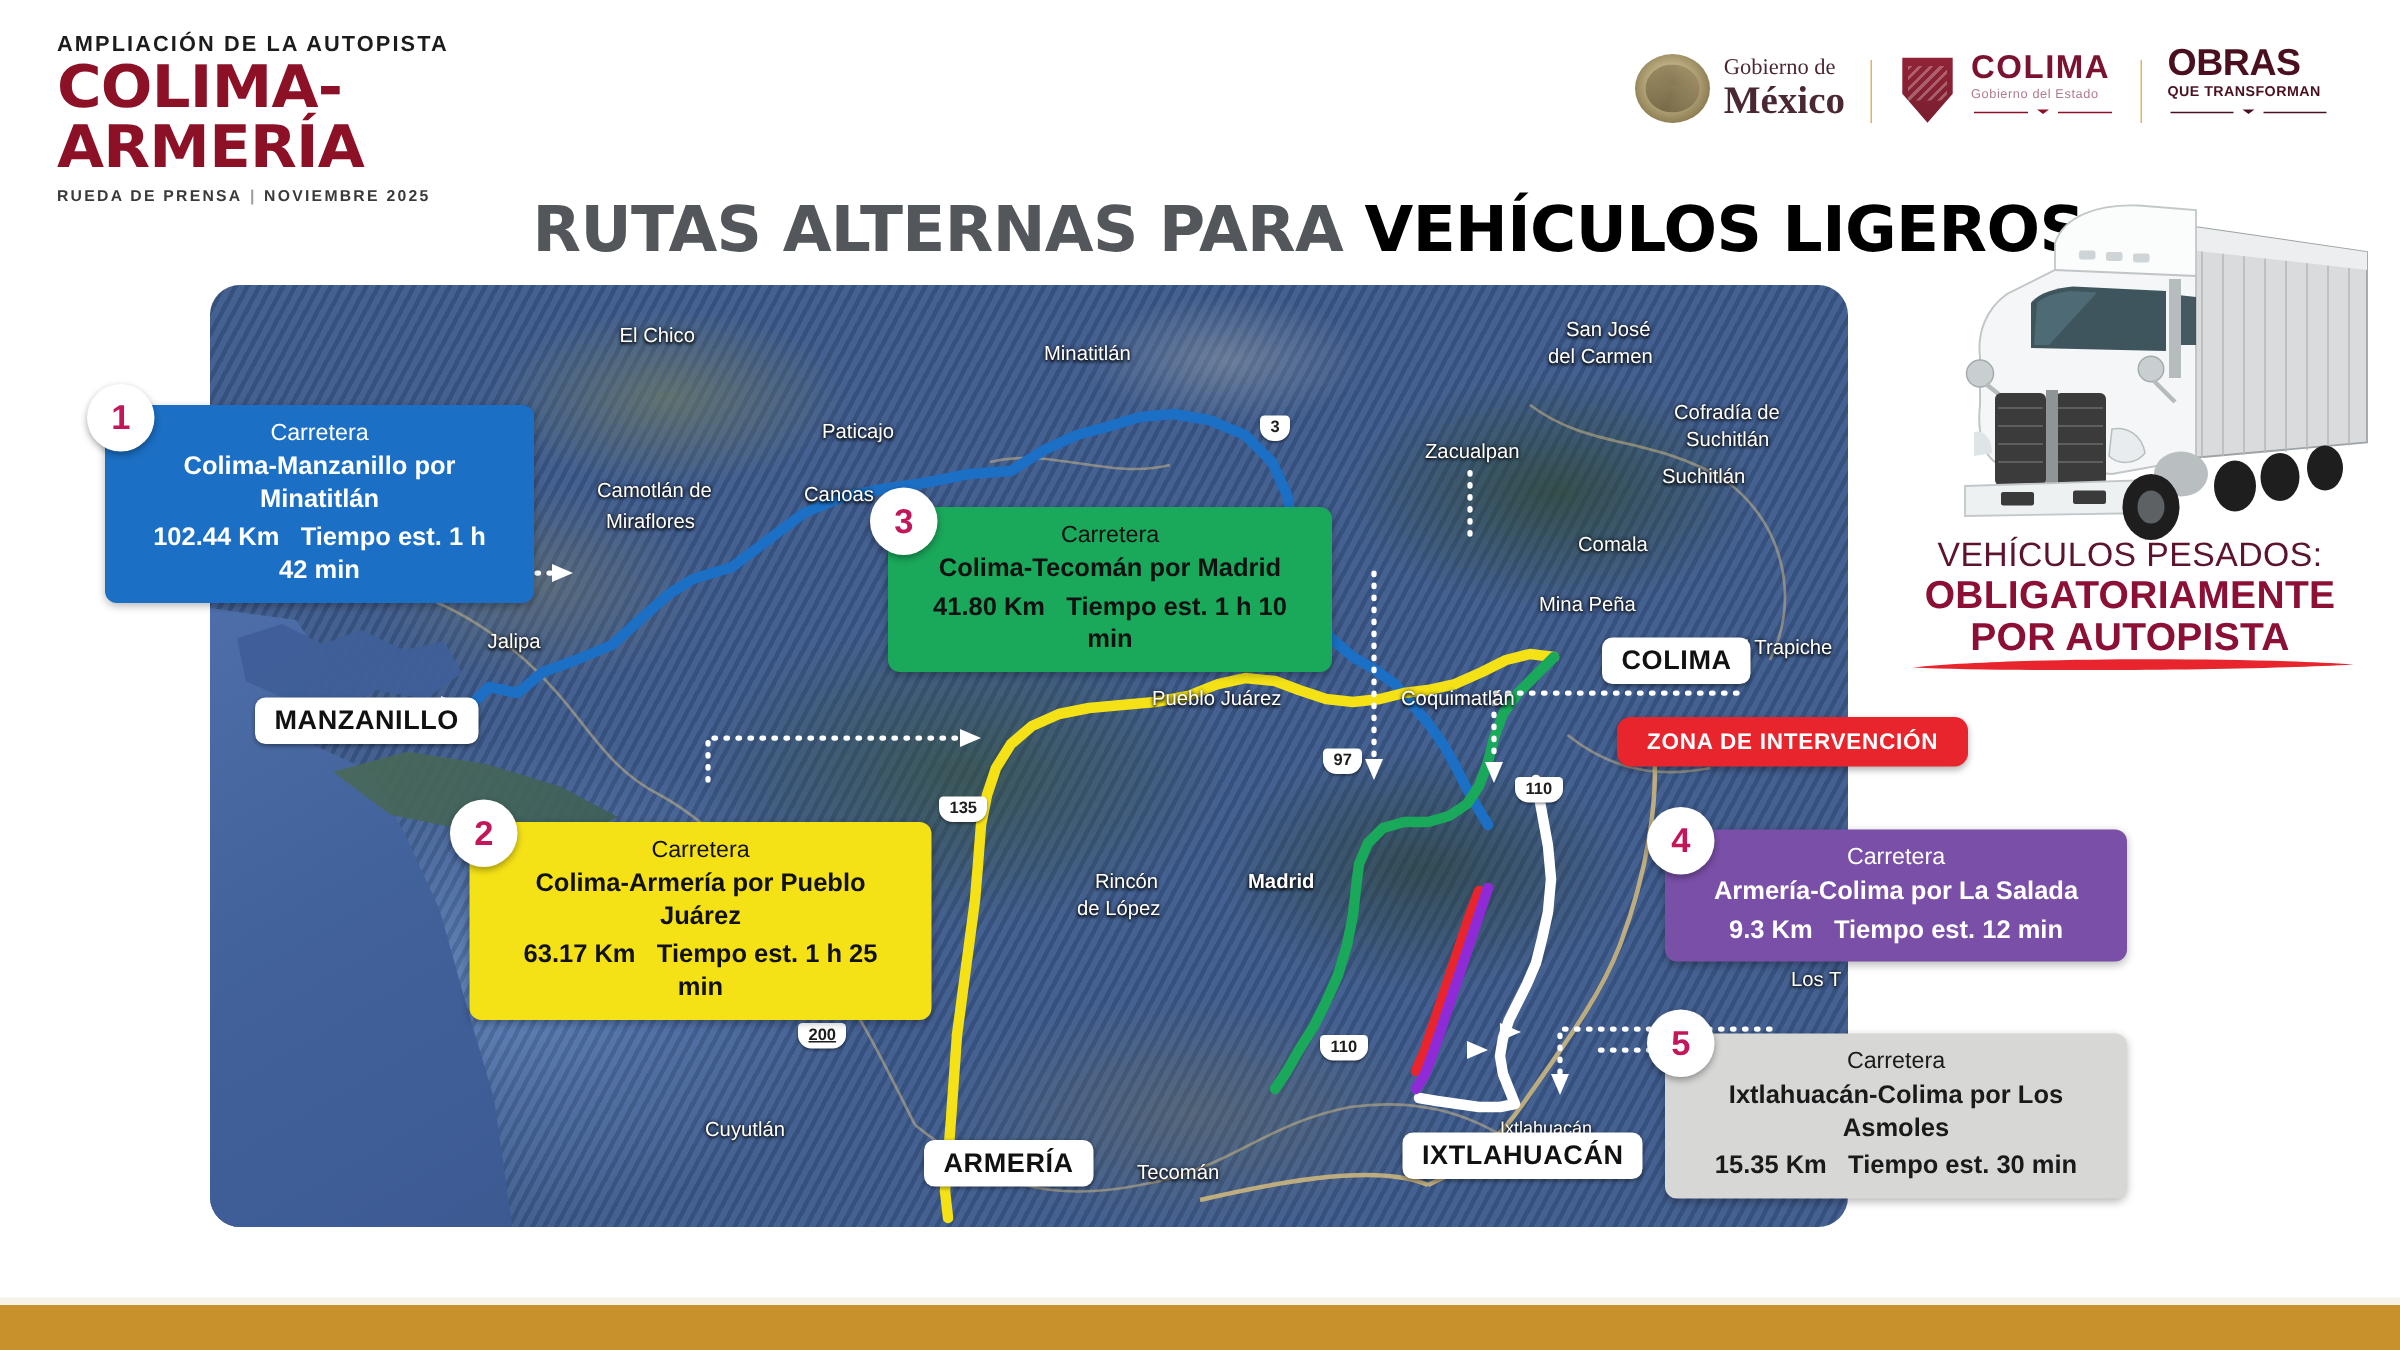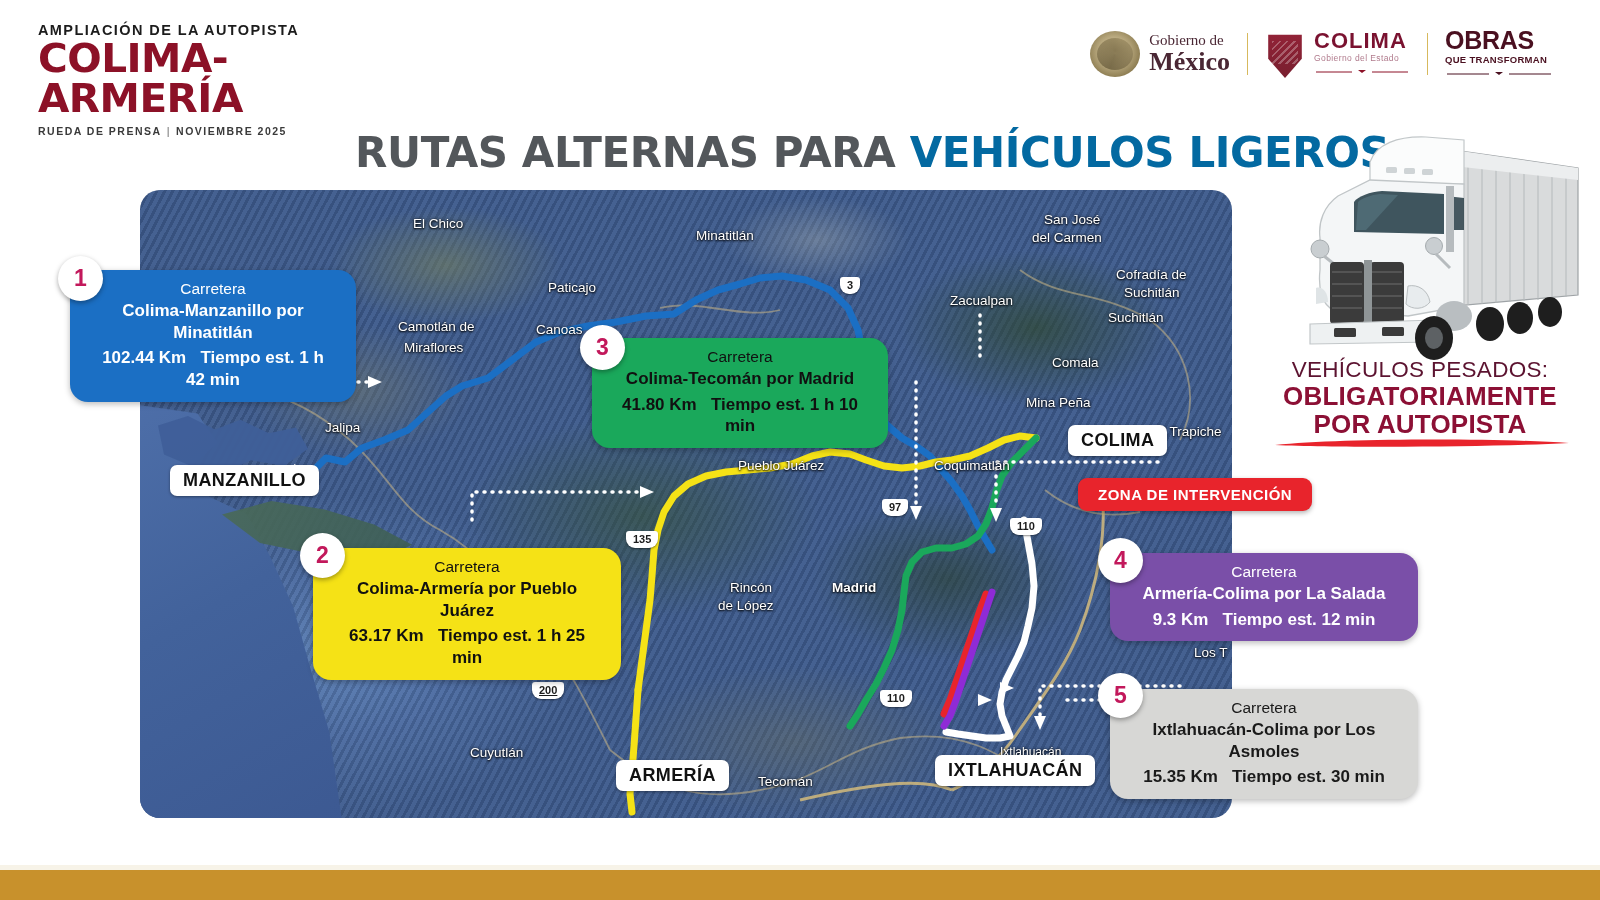--- a/index.html
+++ b/index.html
@@ -25,21 +25,21 @@
   }
   .hdr-line3 {
     font-size:10.5px; font-weight:bold; letter-spacing:1.5px;
     color:#3a3a3a; margin-top:6px; white-space:nowrap;
   }
   .hdr-line3 .sep { color:#9c9c9c; margin:0 5px; }
 
   
   #gov-logos {
     position:absolute; right:30px; top:26px;
-    display:flex; align-items:center; gap:0px; height:56px;
+    display:flex; align-items:flex-end; gap:0px; height:56px;
   }
   .logo-group { display:flex; align-items:center; gap:9px; padding:0 17px; }
   .vdivider { width:1px; height:42px; background:#c9a227; opacity:.75; }
   .eagle {
     width:50px; height:46px; border-radius:50%;
     background:radial-gradient(ellipse at 48% 45%, #d9cfae 0%, #b9a97f 42%, #8d7d52 72%, #6d6040 100%);
     position:relative;
   }
   .eagle::after{
     content:""; position:absolute; inset:7px;
@@ -71,21 +71,21 @@
   .obras-sub { font-size:9.5px; font-weight:bold; letter-spacing:.3px; color:#4a1020; margin-top:2px; }
 
   
   #main-title {
     position:absolute; left:355px; top:128px;
     font-size:42px; font-weight:bold; letter-spacing:-.4px;
     white-space:nowrap;
     font-family:"DejaVu Sans", sans-serif;
   }
   #main-title .t-grey { color:#53575b; }
-  #main-title .t-gold { color:#0369a1; }
+  #main-title .t-gold { color:#000000; }
 
   
   #map {
     position:absolute; left:140px; top:190px; width:1092px; height:628px;
     border-radius:20px; overflow:hidden;
     background:
       radial-gradient(ellipse 240px 160px at 18% 74%, #5b7fb5 0%, #4a6aa0 50%, #3d5a8c 100%),
       linear-gradient(160deg,#2e4524 0%, #3c5630 22%, #51643a 45%, #3e5530 70%, #34482a 100%);
   }
   
@@ -142,21 +142,21 @@
   
   .shield {
     position:absolute; background:#ffffff; color:#1c1c1c;
     font-size:11px; font-weight:bold; padding:2px 7px 3px;
     border-radius:3px 3px 9px 9px; z-index:14;
     box-shadow:0 1px 2px rgba(0,0,0,.45);
   }
 
   
   .card {
-    position:absolute; border-radius:18px; padding:9px 22px 11px;
+    position:absolute; border-radius:8px; padding:9px 22px 11px;
     text-align:center; z-index:30; line-height:1.28;
     box-shadow:0 2px 6px rgba(0,0,0,.28);
   }
   .card .c-sub { font-size:15.5px; font-weight:normal; }
   .card .c-name { font-size:17px; font-weight:bold; margin-top:1px; }
   .card .c-stats { font-size:17px; font-weight:bold; margin-top:4px; }
   .badge {
     position:absolute; width:45px; height:45px; border-radius:50%;
     background:#ffffff; color:#c2185b;
     font-size:23px; font-weight:bold;
@@ -330,21 +330,21 @@
   <span class="place" style="left:810px; top:103px;">Zacualpan</span>
   <span class="place" style="left:976px; top:77px;">Cofradía de</span>
   <span class="place" style="left:984px; top:95px;">Suchitlán</span>
   <span class="place" style="left:968px; top:120px;">Suchitlán</span>
   <span class="place" style="left:912px; top:165px;">Comala</span>
   <span class="place" style="left:886px; top:205px;text-align:center;">Mina Peña</span>
   <span class="place" style="left:1014px;top:234px;">El Trapiche</span>
   <span class="place" style="left:6px;   top:183px;">El Naranjo</span>
   <span class="place" style="left:185px; top:230px;">Jalipa</span>
   <span class="place" style="left:664px; top:242px;">El Palapo</span>
-  <span class="place" style="left:582px; top:268px;padding-left:16px;">Pueblo Juárez</span>
+  <span class="place" style="left:612px; top:268px;padding-left:16px;">Pueblo Juárez</span>
   <span class="place" style="left:794px; top:268px;">Coquimatlán</span>
   <span class="place ctr" style="left:590px;top:390px;">Rincón</span>
   <span class="place ctr" style="left:578px;top:408px;">de López</span>
   <span class="place" style="left:692px; top:390px;font-weight:bold;">Madrid</span>
   <span class="place" style="left:1054px;top:455px;">Los T</span>
   <span class="place" style="left:330px; top:555px;">Cuyutlán</span>
   <span class="place" style="left:860px; top:556px; font-size:12px;">Ixtlahuacán</span>
   <span class="place" style="left:618px; top:584px;">Tecomán</span>
 
   <span class="shield" style="left:700px; top:87px;">3</span>

